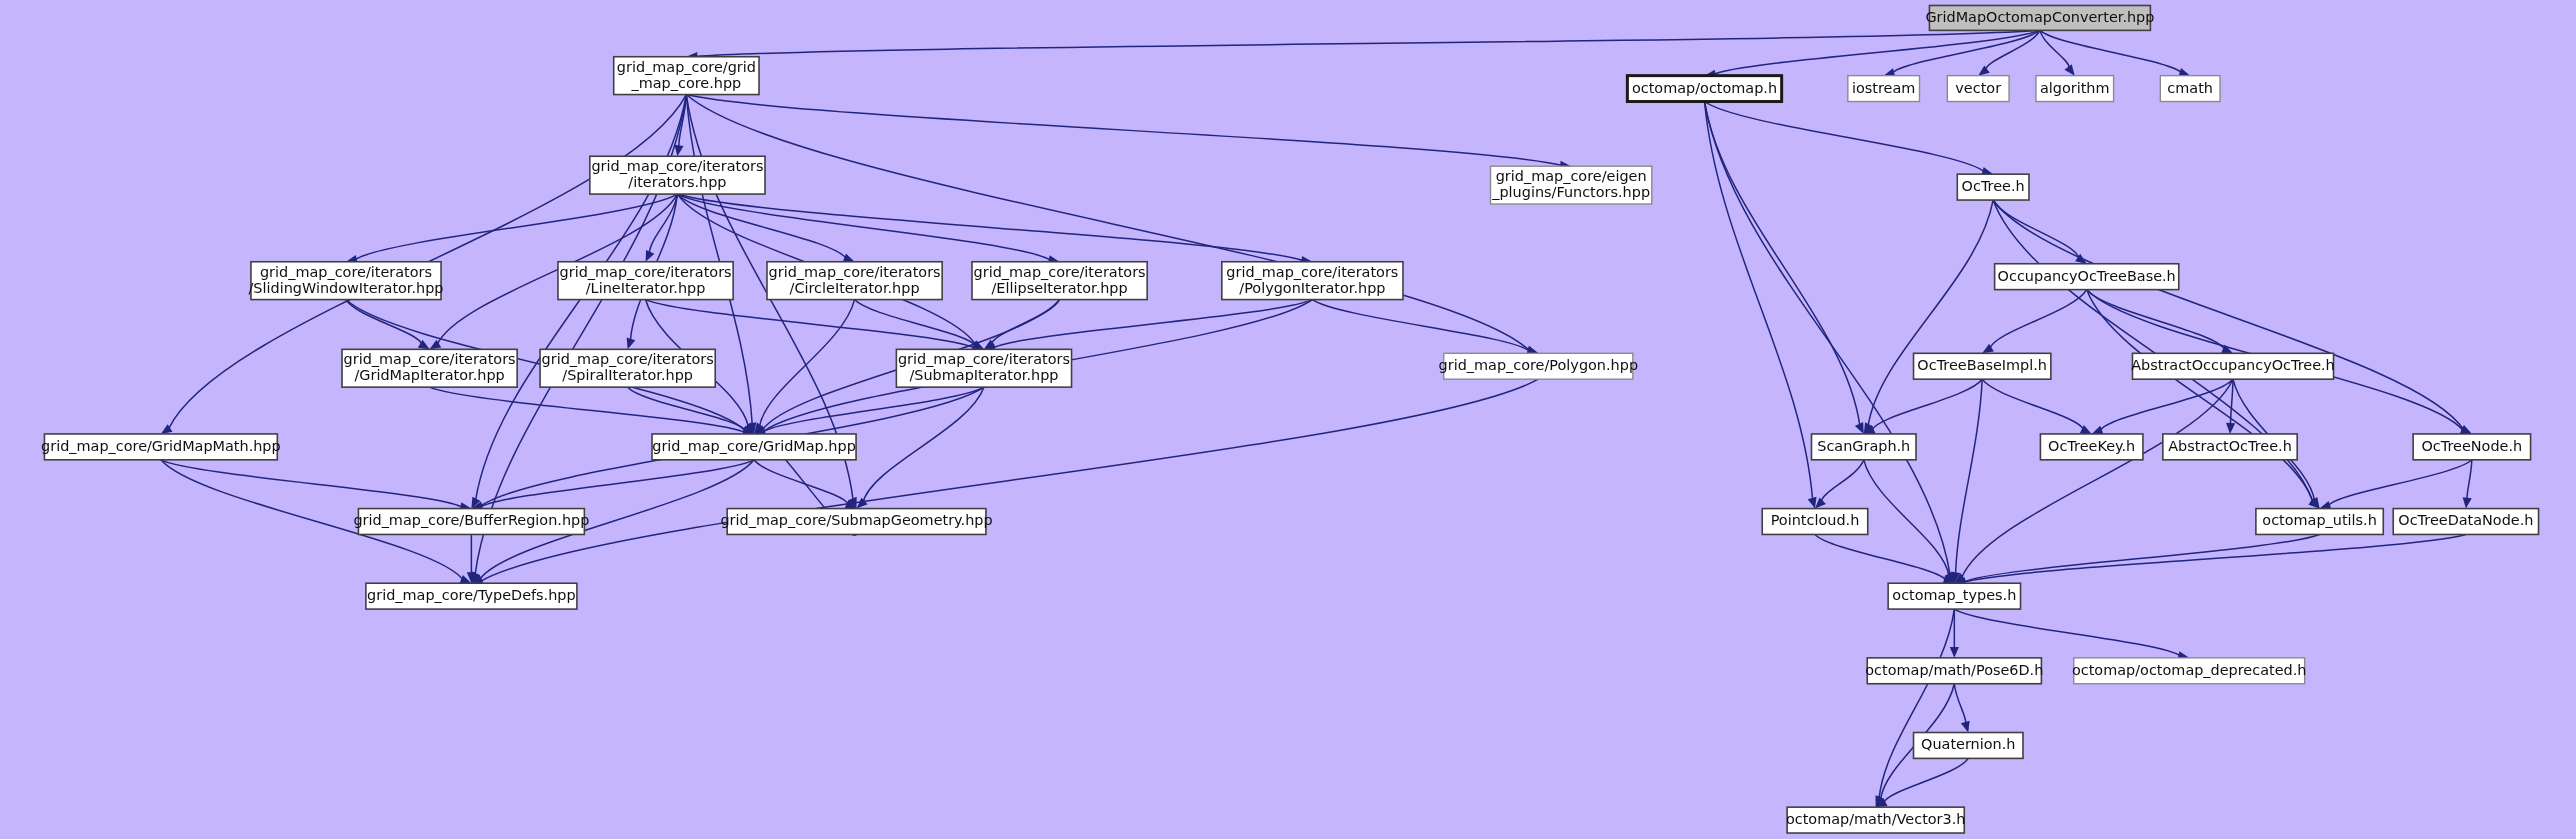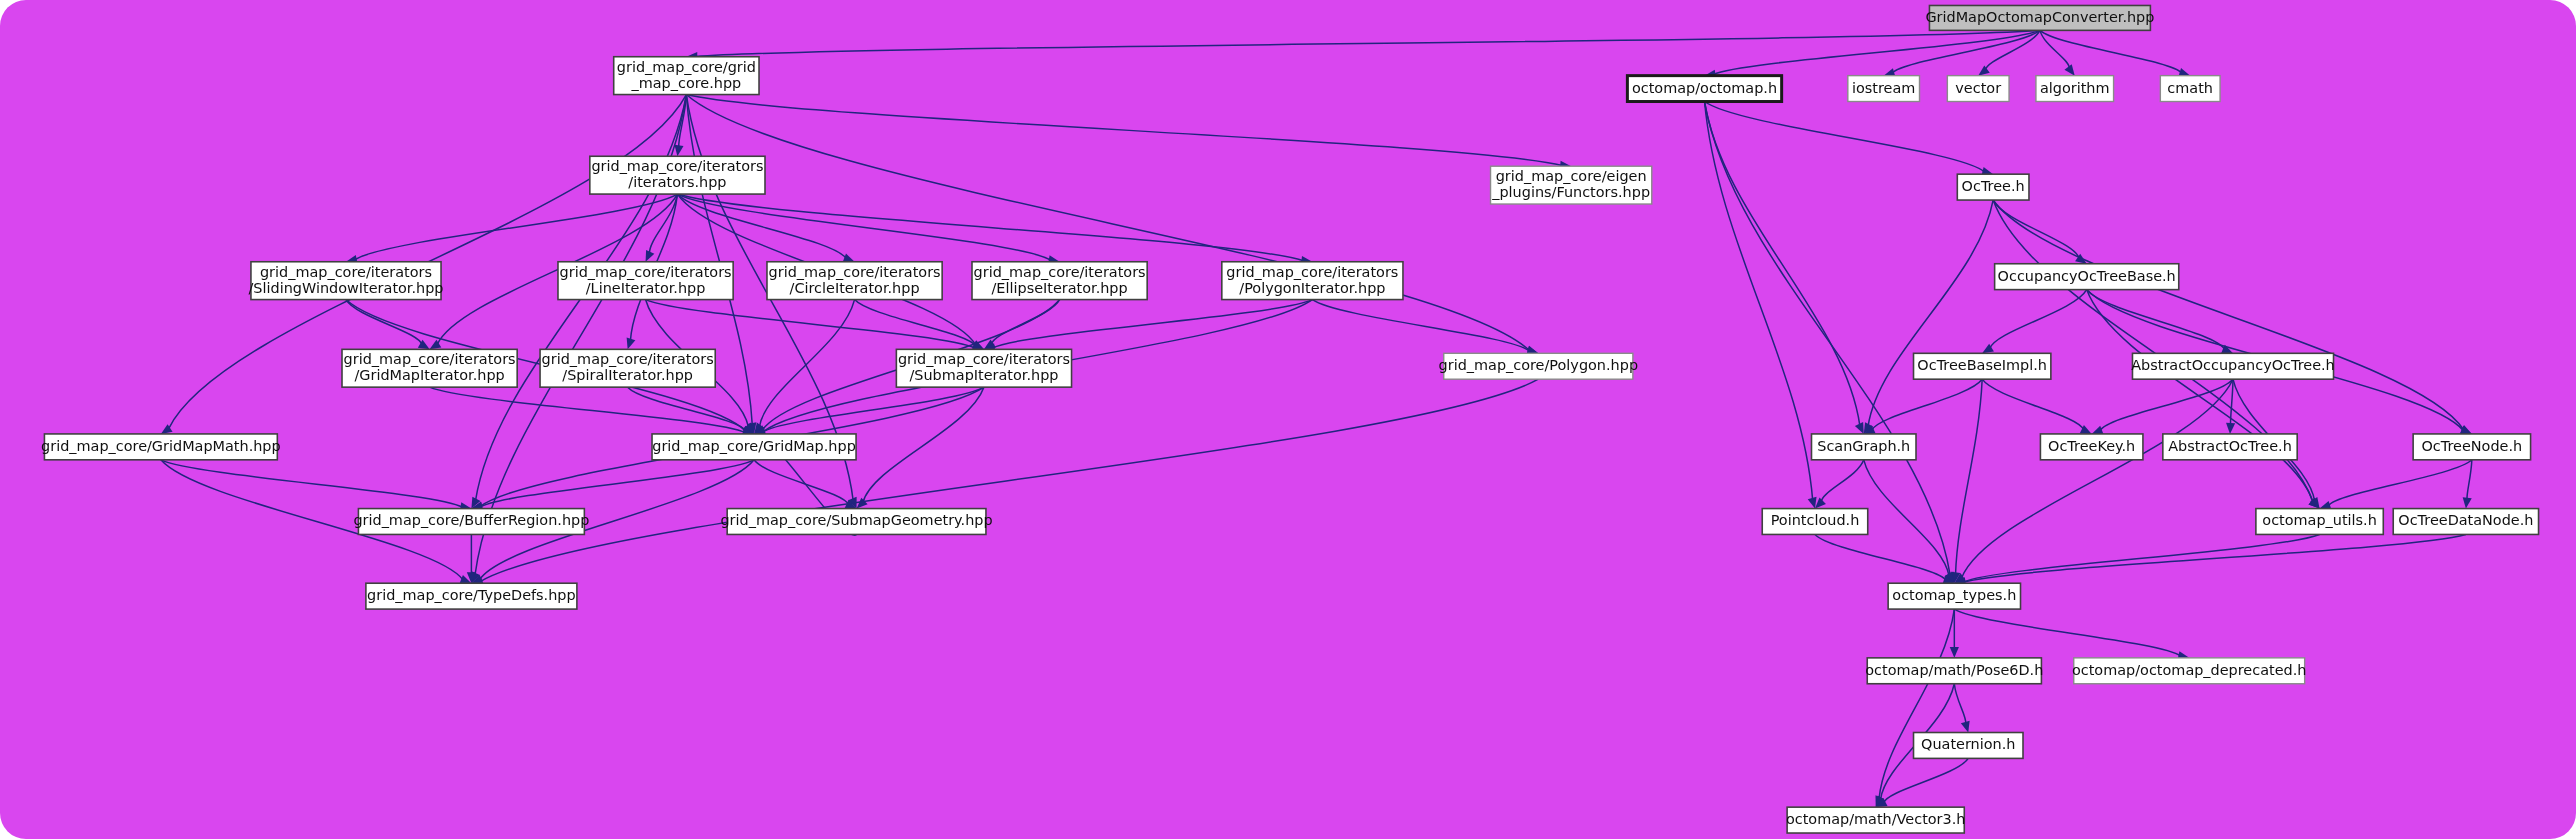--- a/index.html
+++ b/index.html
@@ -1,17 +1,17 @@
 <!DOCTYPE html>
 <html><head>
 <meta charset="utf-8">
 <style>
   html,body{margin:0;padding:0;background:#ffffff;}
   body{font-family:"DejaVu Sans","Liberation Sans",sans-serif;}
-  #graph-wrap{position:relative;width:2576px;height:839px;background:#d946ef;overflow:hidden;border-radius:26px;}
+  #graph-wrap{position:relative;width:2576px;height:839px;background:#c4b5fd;overflow:hidden;}
   svg#dep-graph{display:block;width:2576px;height:839px;}
   .node-box{fill:#ffffff;stroke:#404040;stroke-width:1.6px;}
   .node-box.root{fill:#bfbfbf;stroke:#404040;stroke-width:1.6px;}
   .node-box.bold{stroke:#1a1a1a;stroke-width:3px;}
   .node-box.light{stroke:#8a8a8a;stroke-width:1.4px;}
   .node-label{font-family:"DejaVu Sans","Liberation Sans",sans-serif;
     font-size:14.5px;fill:#101010;text-anchor:middle;dominant-baseline:middle;}
   .edge{fill:none;stroke:#21257e;stroke-width:1.5px;}
   .arrow-head{fill:#21257e;stroke:none;}
 </style>

